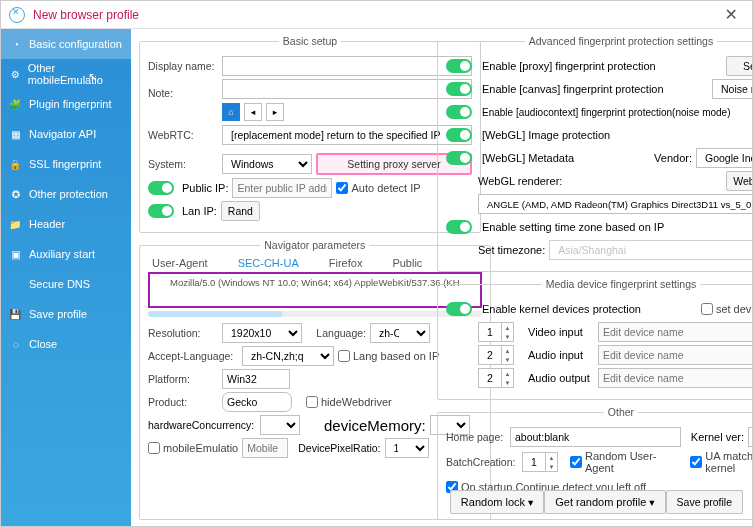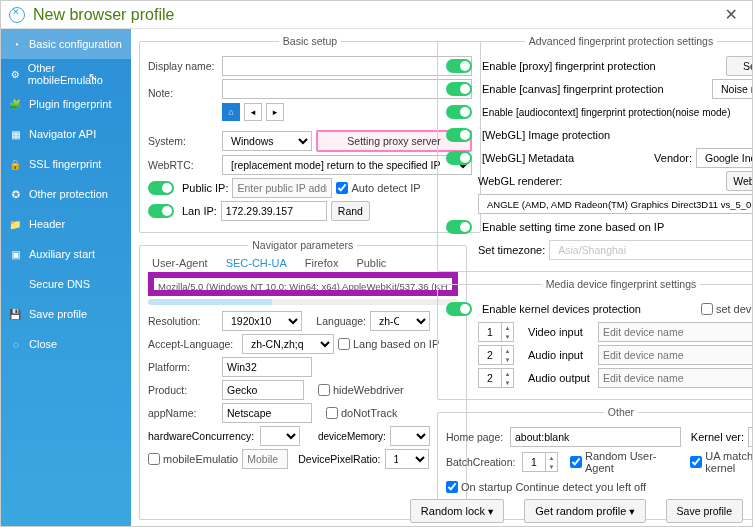--- a/index.html
+++ b/index.html
@@ -1,20 +1,20 @@
 <!DOCTYPE html>
 <html><head>
 <meta charset="utf-8">
 <style>
 * { box-sizing: border-box; margin: 0; padding: 0; font-family: "Segoe UI", Arial, sans-serif; font-size: 11px; }
 body { width: 753px; height: 527px; background: #fff; border: 1px solid #ccc; overflow: hidden; }
 .titlebar { height: 28px; display: flex; align-items: center; padding: 0 8px; border-bottom: 1px solid #e0e0e0; }
 .titlebar .logo { width: 16px; height: 16px; border: 1.5px solid #3ba7e0; border-radius: 50%; position: relative; margin-right: 8px; }
 .titlebar .logo::after { content: "✕"; position: absolute; top: -1px; left: 2px; font-size: 9px; color: #3ba7e0; }
-.titlebar .title { font-size: 16px; color: #4d7c0f; }
+.titlebar .title { font-size: 12px; color: #be185d; }
 .titlebar .close { margin-left: auto; font-size: 16px; color: #555; cursor: pointer; padding: 0 6px; }
 .main { display: flex; height: calc(100% - 28px); }
 .sidebar { width: 130px; background: linear-gradient(180deg, #2b8fd6 0%, #3ba7e0 100%); color: #fff; }
 .sidebar-item { display: flex; align-items: center; height: 30px; padding: 0 8px; cursor: pointer; font-size: 10.5px; }
 .sidebar-item.active { background: rgba(255,255,255,0.25); }
 .sidebar-item .si-icon { width: 14px; height: 14px; margin-right: 6px; display: flex; align-items: center; justify-content: center; font-size: 10px; }
 .content { flex: 1; padding: 6px 8px; overflow: hidden; display: flex; gap: 8px; }
 .col { display: flex; flex-direction: column; gap: 6px; }
 .col.left { width: 290px; }
 .col.right { flex: 1; }
@@ -28,30 +28,30 @@
 input[readonly], input.dim { background: #fafafa; color: #999; }
 .btn { border: 1px solid #c0c0c0; background: #f5f5f5; height: 22px; padding: 0 8px; font-size: 10.5px; cursor: pointer; border-radius: 2px; }
 .btn.pink { border: 2px solid #ff7fbf; background: #fff0f7; color: #333; }
 .btn.small { height: 20px; padding: 0 6px; }
 .toggle { width: 26px; height: 14px; background: #2ecc71; border-radius: 7px; position: relative; flex-shrink: 0; cursor: pointer; }
 .toggle::after { content: ""; width: 10px; height: 10px; background: #fff; border-radius: 50%; position: absolute; top: 2px; right: 2px; }
 .cb { display: flex; align-items: center; gap: 3px; font-size: 10.5px; color: #444; }
 .cb input { width: 12px; height: 12px; }
 .icon-btn { width: 18px; height: 18px; border: 1px solid #c0c0c0; display: flex; align-items: center; justify-content: center; font-size: 9px; cursor: pointer; background: #fff; }
 .icon-btn.home { background: #1e7fd6; color: #fff; border-color: #1e7fd6; }
-.ua-row { font-size: 10.5px; display: flex; gap: 18px; padding-left: 4px; margin-bottom: 3px; }
+.ua-row { font-size: 10.5px; display: flex; gap: 30px; padding-left: 4px; margin-bottom: 3px; }
 .ua-row .tab { color: #555; cursor: pointer; }
 .ua-row .tab.active { color: #2b8fd6; }
-.ua-text { border: 6px solid #a21caf; padding: 3px 4px; font-size: 9.5px; color: #555; height: 24px; overflow: hidden; white-space: nowrap; margin-bottom: 3px; }
+.ua-text { border: 2px solid #a21caf; padding: 3px 20px; font-size: 9.5px; color: #555; height: 36px; overflow: hidden; white-space: nowrap; margin-bottom: 3px; }
 .slider-bar { height: 6px; background: linear-gradient(90deg, #bfe3f7 0%, #bfe3f7 40%, #eee 40%, #eee 100%); border-radius: 3px; margin: 2px 0 6px 0; }
 .spin { display: inline-flex; border: 1px solid #c0c0c0; height: 20px; align-items: stretch; }
 .spin input { border: none; width: 22px; text-align: center; font-size: 10.5px; }
 .spin .arrows { width: 12px; display: flex; flex-direction: column; border-left: 1px solid #c0c0c0; }
 .spin .arrows span { flex: 1; font-size: 6px; display: flex; align-items: center; justify-content: center; cursor: pointer; color: #666; }
-.footer { position: absolute; bottom: 4px; right: 10px; display: flex; gap: 20px; justify-content: center; }
+.footer { position: absolute; bottom: 13px; right: 10px; display: flex; gap: 0; justify-content: center; }
 .footer .btn { height: 24px; padding: 0 10px; }
 .cursor-arrow { position: absolute; left: 88px; top: 70px; font-size: 12px; color: #fff; pointer-events: none; }
 </style>
 </head>
 <body>
 
 <div class="titlebar">
   <div class="logo"></div>
   <div class="title">New browser profile</div>
   <div class="close">✕</div>
@@ -118,42 +118,41 @@
         <div class="row" style="align-items:flex-end">
           <span class="lbl">Note:</span>
           <input type="text" style="flex: 1 1 0%; height: 20px;">
         </div>
         <div class="row">
           <span class="lbl"></span>
           <span class="icon-btn home">⌂</span>
           <span class="icon-btn">◂</span>
           <span class="icon-btn">▸</span>
         </div>
+        <div class="row">
+          <span class="lbl">WebRTC:</span>
+          <select style="flex:1"><option>[replacement mode] return to the specified IP</option></select>
+        </div>
         <div class="row" style="margin-top:8px">
           <span class="lbl">System:</span>
           <select style="width:90px"><option>Windows</option></select>
           <button class="btn pink" style="flex:1">Setting proxy server</button>
-        </div>
-        <div class="row">
-          <span class="lbl">WebRTC:</span>
-          <select style="flex:1"><option>[replacement mode] return to the specified IP</option></select>
         </div>
         <div class="row">
           <span class="toggle"></span>
           <span style="margin-left:4px">Public IP:</span>
           <input type="text" class="dim" style="width: 100px;" placeholder="Enter public IP address">
           <label class="cb">
               <input type="checkbox" checked="" style="">
               <span>Auto detect IP</span>
             </label>
         </div>
         <div class="row">
           <span class="toggle"></span>
           <span style="margin-left:4px">Lan IP:</span>
-          <input type="text" style="width: 106px;" value="172.29.39.157">
           <button class="btn small">Rand</button>
         </div>
       </fieldset>
 
       <fieldset style="flex:1">
         <legend>Navigator parameters</legend>
         <div class="ua-row">
           <span class="tab">User-Agent</span>
           <span class="tab active">SEC-CH-UA</span>
           <span class="tab">Firefox</span>
@@ -170,42 +169,34 @@
         <div class="row">
           <span class="lbl" style="width:90px">Accept-Language:</span>
           <select style="width:92px"><option>zh-CN,zh;q=0.9</option></select>
           <label class="cb">
               <input type="checkbox" style="">
               <span>Lang based on IP</span>
             </label>
         </div>
         <div class="row">
           <span class="lbl">Platform:</span>
-          <input type="text" style="width: 90px;" value="Win32">
+          <input type="text" style="width: 68px;" value="Win32">
         </div>
         <div class="row">
           <span class="lbl">Product:</span>
-          <input type="text" style="width: 82px;" value="Gecko">
+          <input type="text" style="width: 70px; border-radius: 7px;" value="Gecko">
           <label class="cb" style="margin-left:10px">
               <input type="checkbox" style="">
               <span>hideWebdriver</span>
             </label>
         </div>
         <div class="row">
-          <span class="lbl">appName:</span>
-          <input type="text" style="width: 90px;" value="Netscape">
-          <label class="cb" style="margin-left:10px">
-              <input type="checkbox" style="">
-              <span>doNotTrack</span>
-            </label>
-        </div>
-        <div class="row">
           <span style="width:108px;font-size:10.5px">hardwareConcurrency:</span>
           <select style="width:40px"><option>8</option></select>
-          <span style="font-size:10px;margin-left:14px">deviceMemory:</span>
+          <span style="font-size:15px;margin-left:20px">deviceMemory:</span>
           <select style="width:40px"><option>8</option></select>
         </div>
         <div class="row">
           <label class="cb">
               <input type="checkbox" style="">
               <span>mobileEmulatio</span>
             </label>
           <input type="text" readonly="" class="dim" style="width: 46px;" placeholder="Mobile">
           <span style="font-size:10.5px;margin-left:6px">DevicePixelRatio:</span>
           <select style="width:44px"><option>1.0</option></select>

